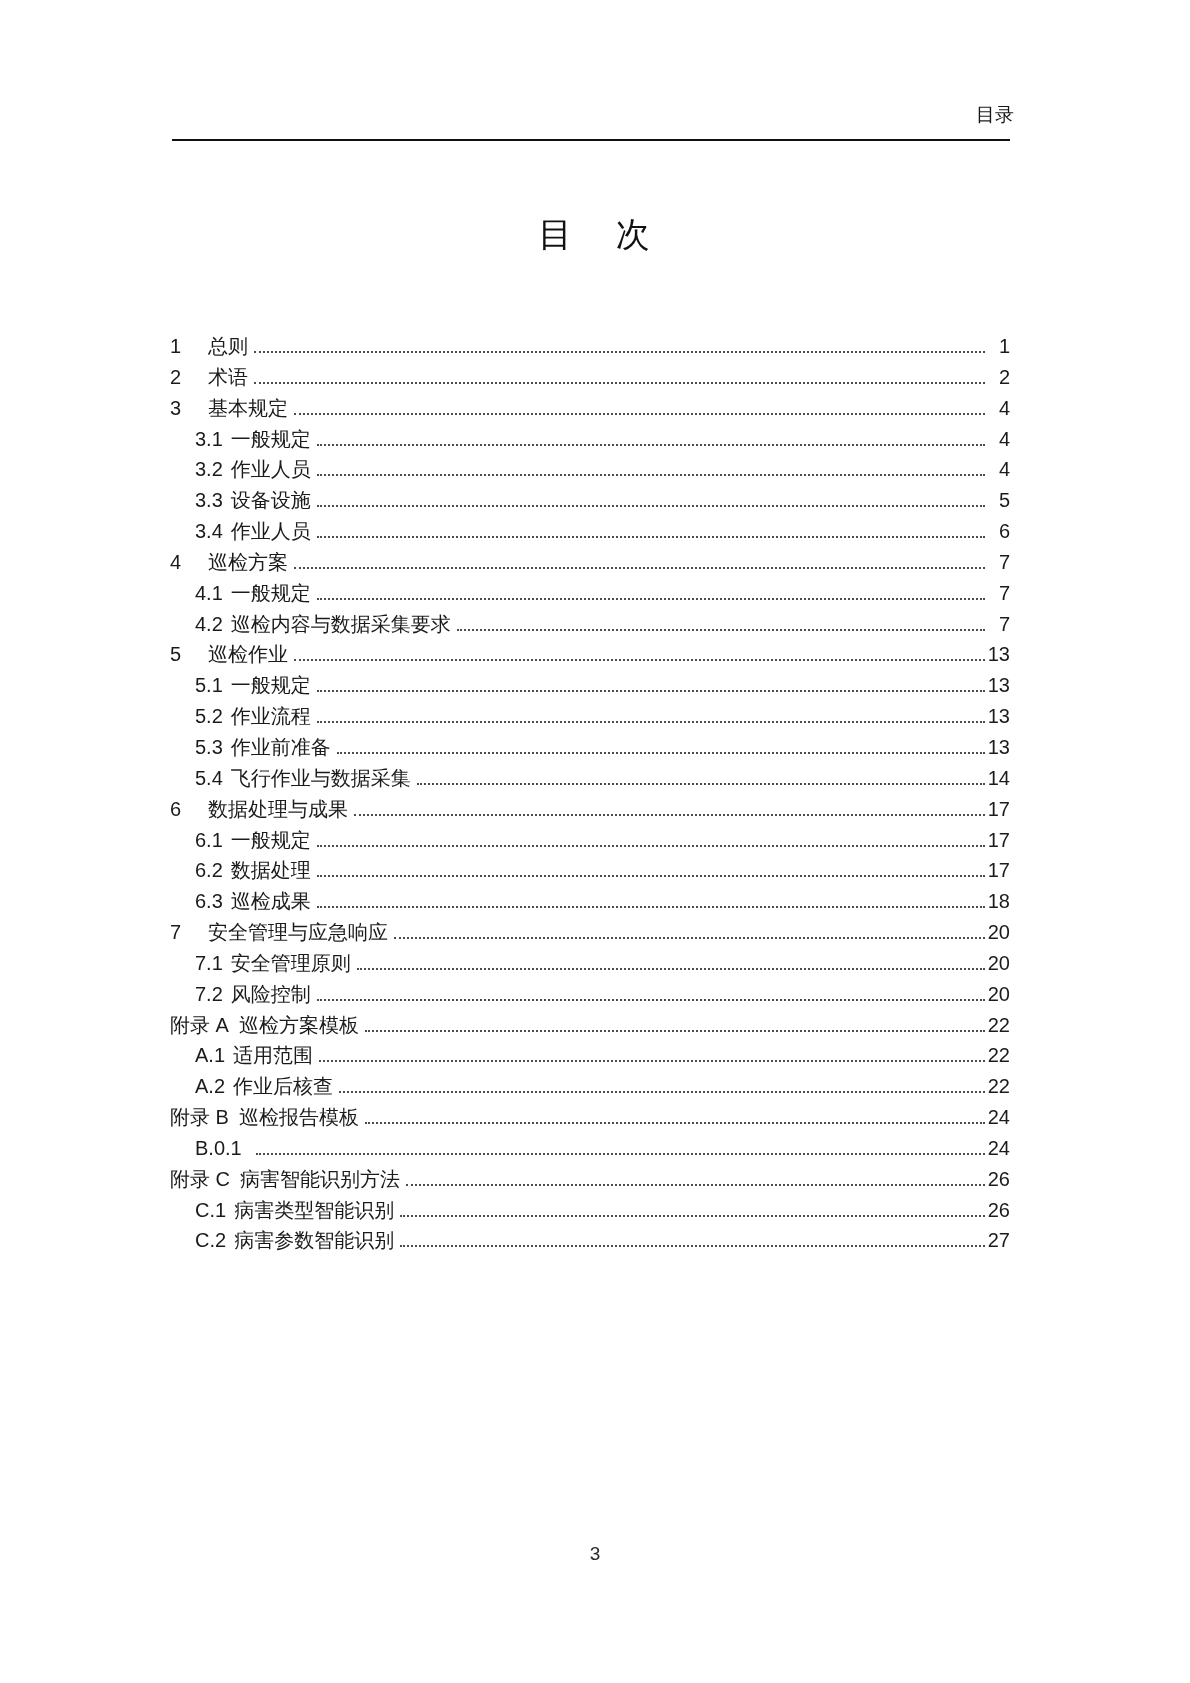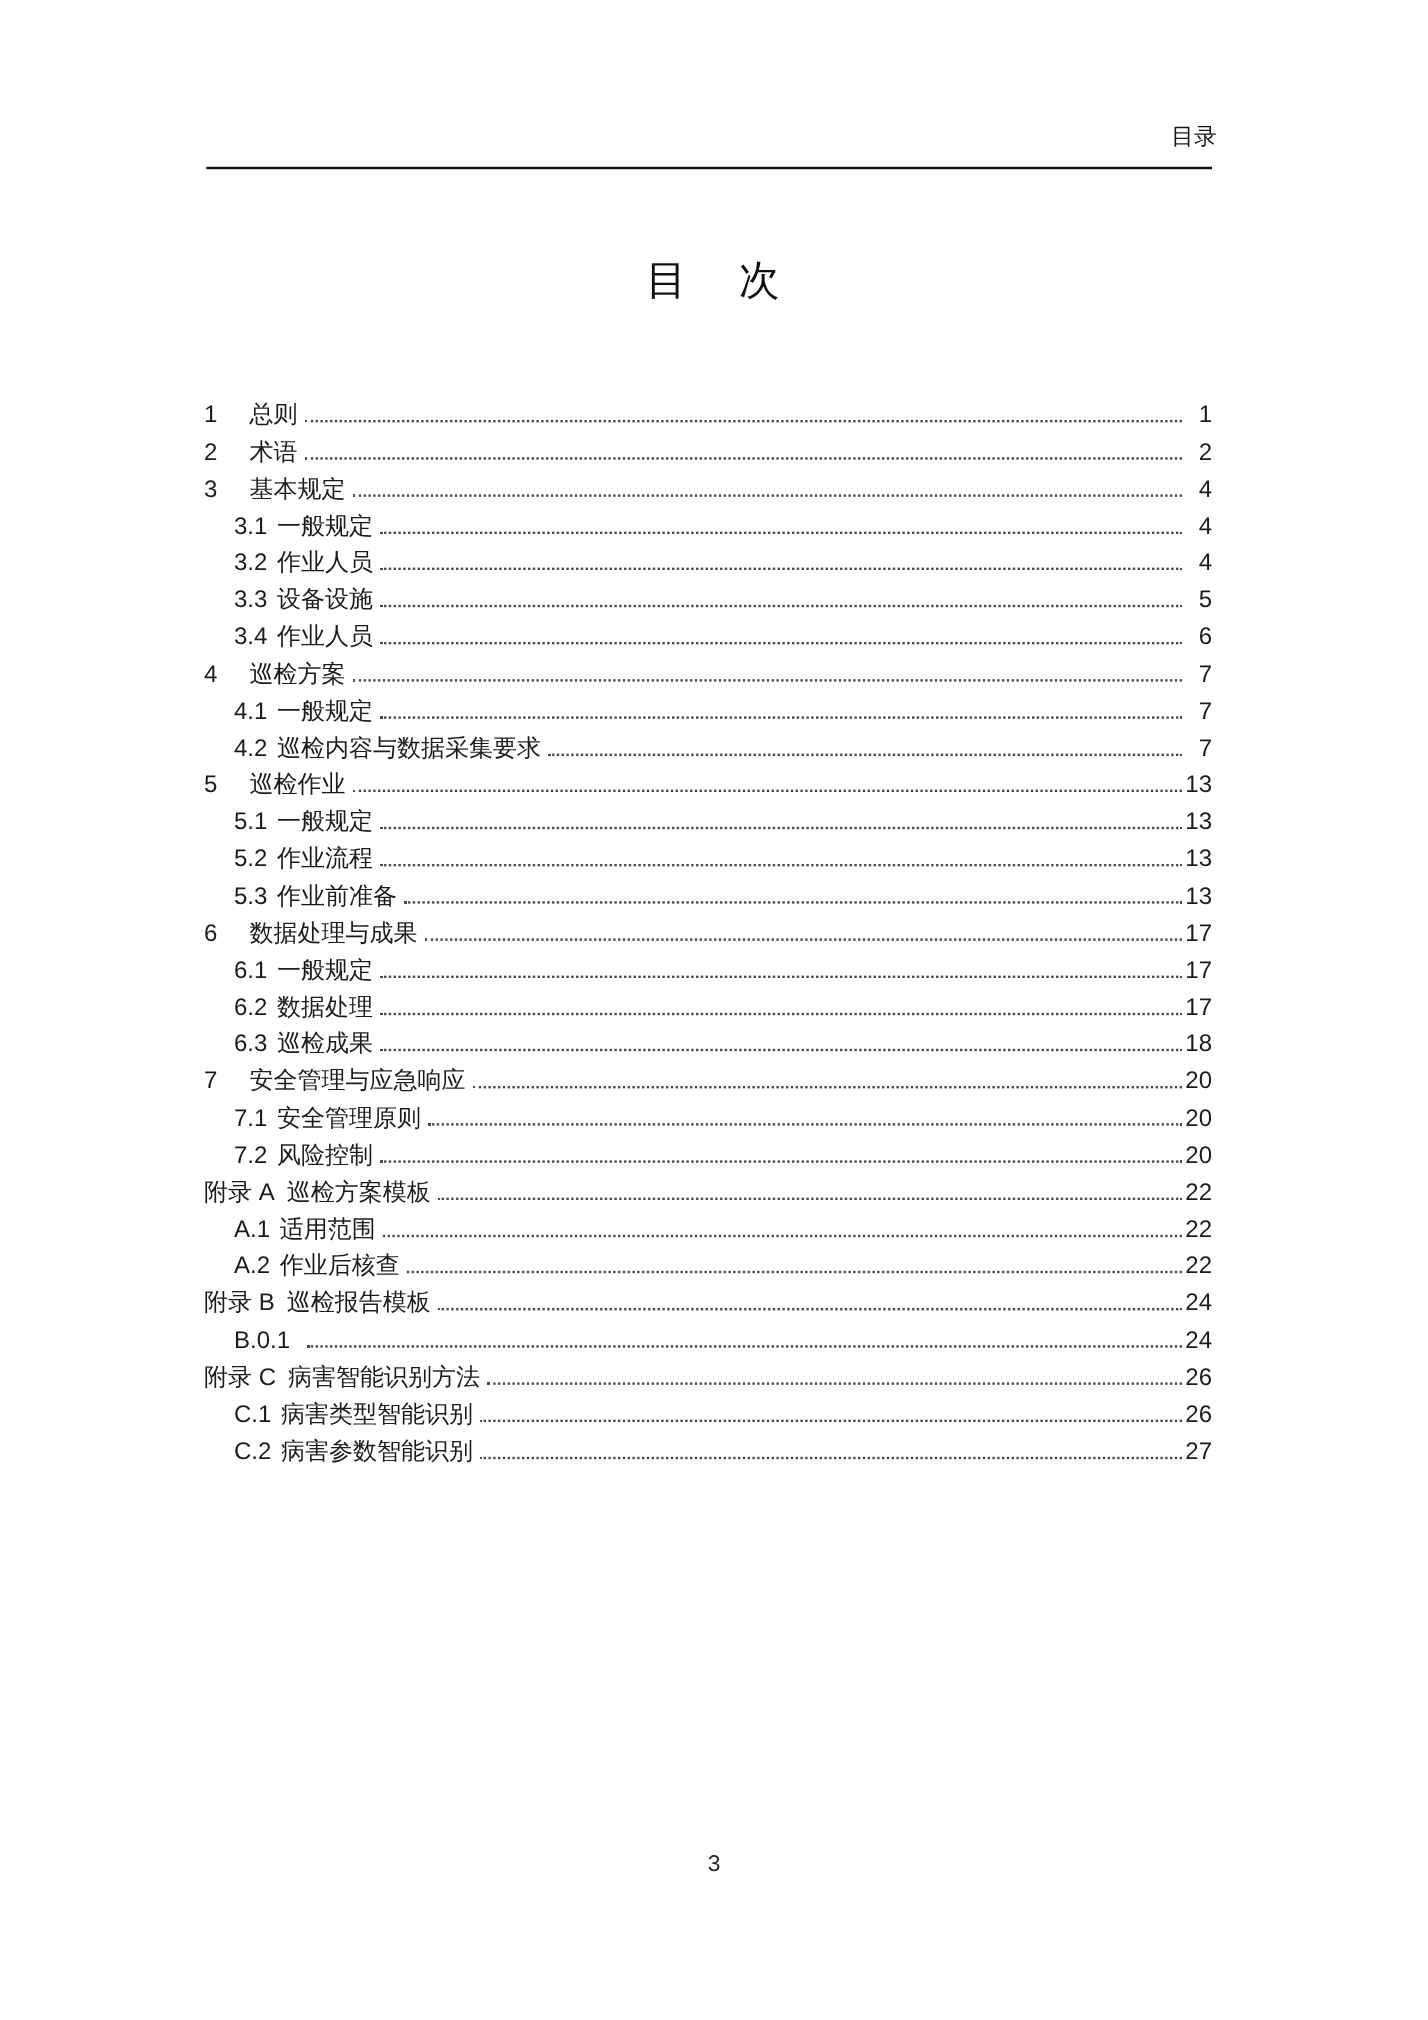--- a/index.html
+++ b/index.html
@@ -179,20 +179,26 @@
     <span class="ttl">作业流程</span>
     <span class="leader"></span>
     <span class="pg">13</span>
   </div>
       <div class="toc-row lv2">
     <span class="num">5.3</span>
     <span class="ttl">作业前准备</span>
     <span class="leader"></span>
     <span class="pg">13</span>
   </div>
+      <div class="toc-row lv2">
+    <span class="num">5.4</span>
+    <span class="ttl">飞行作业与数据采集</span>
+    <span class="leader"></span>
+    <span class="pg">14</span>
+  </div>
       <div class="toc-row lv1">
     <span class="num">6</span>
     <span class="ttl">数据处理与成果</span>
     <span class="leader"></span>
     <span class="pg">17</span>
   </div>
       <div class="toc-row lv2">
     <span class="num">6.1</span>
     <span class="ttl">一般规定</span>
     <span class="leader"></span>

